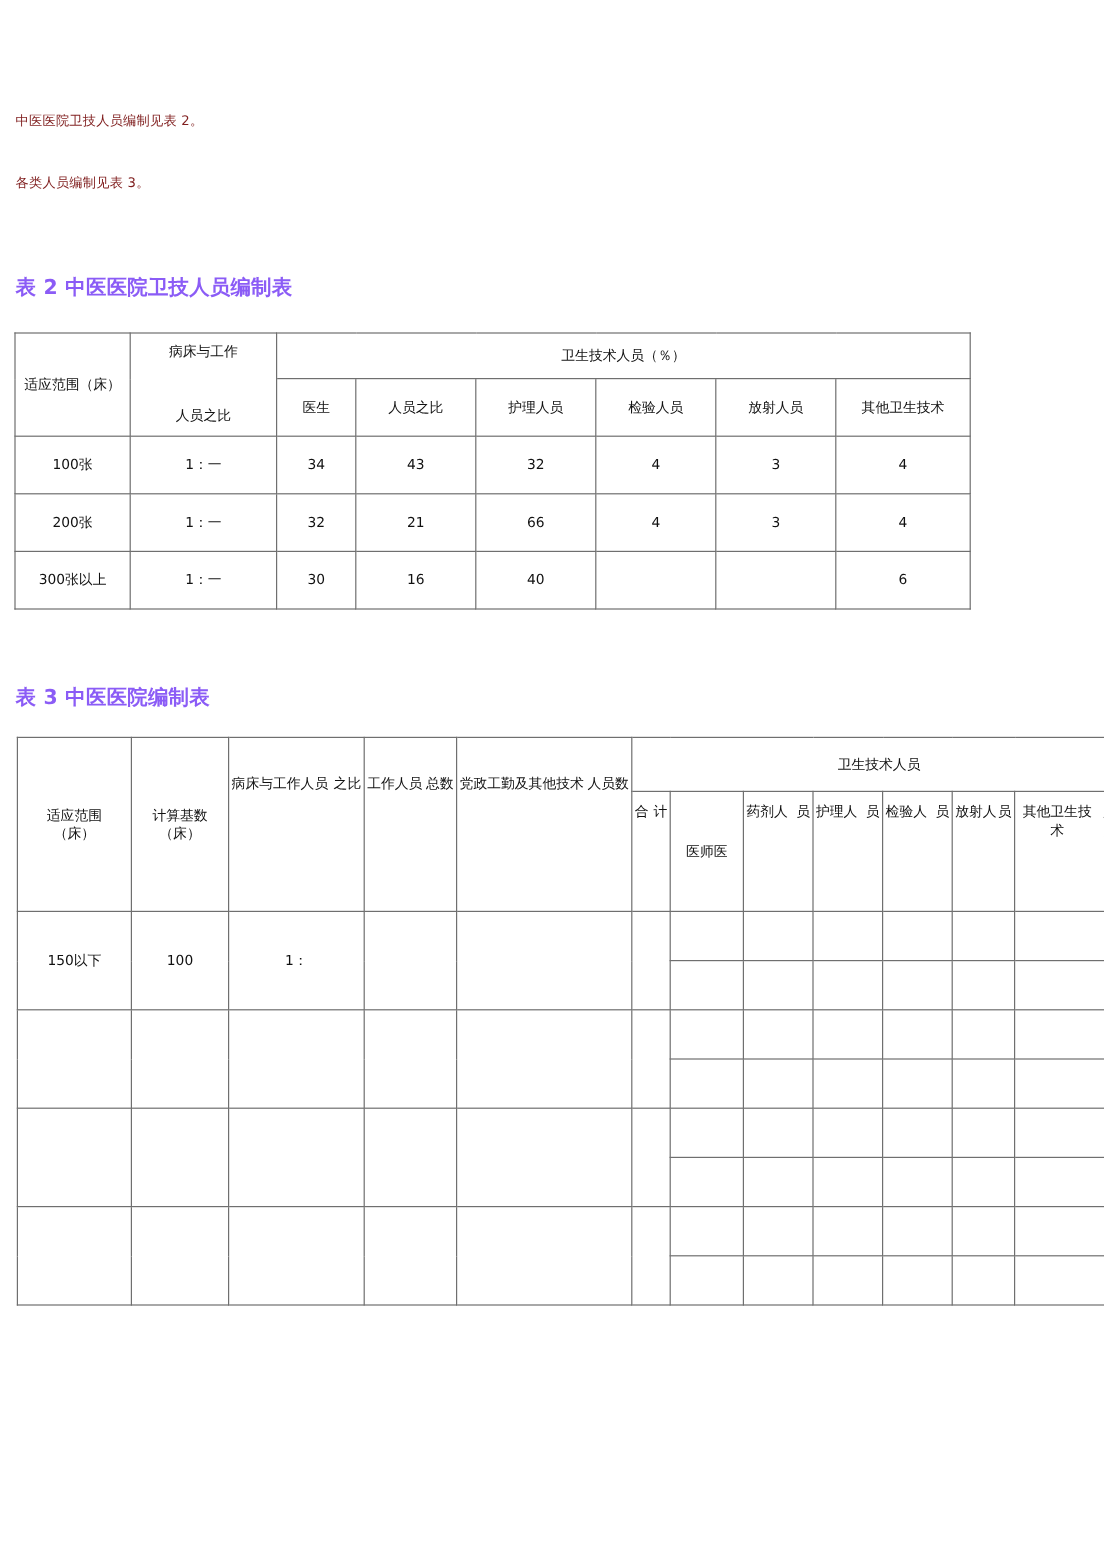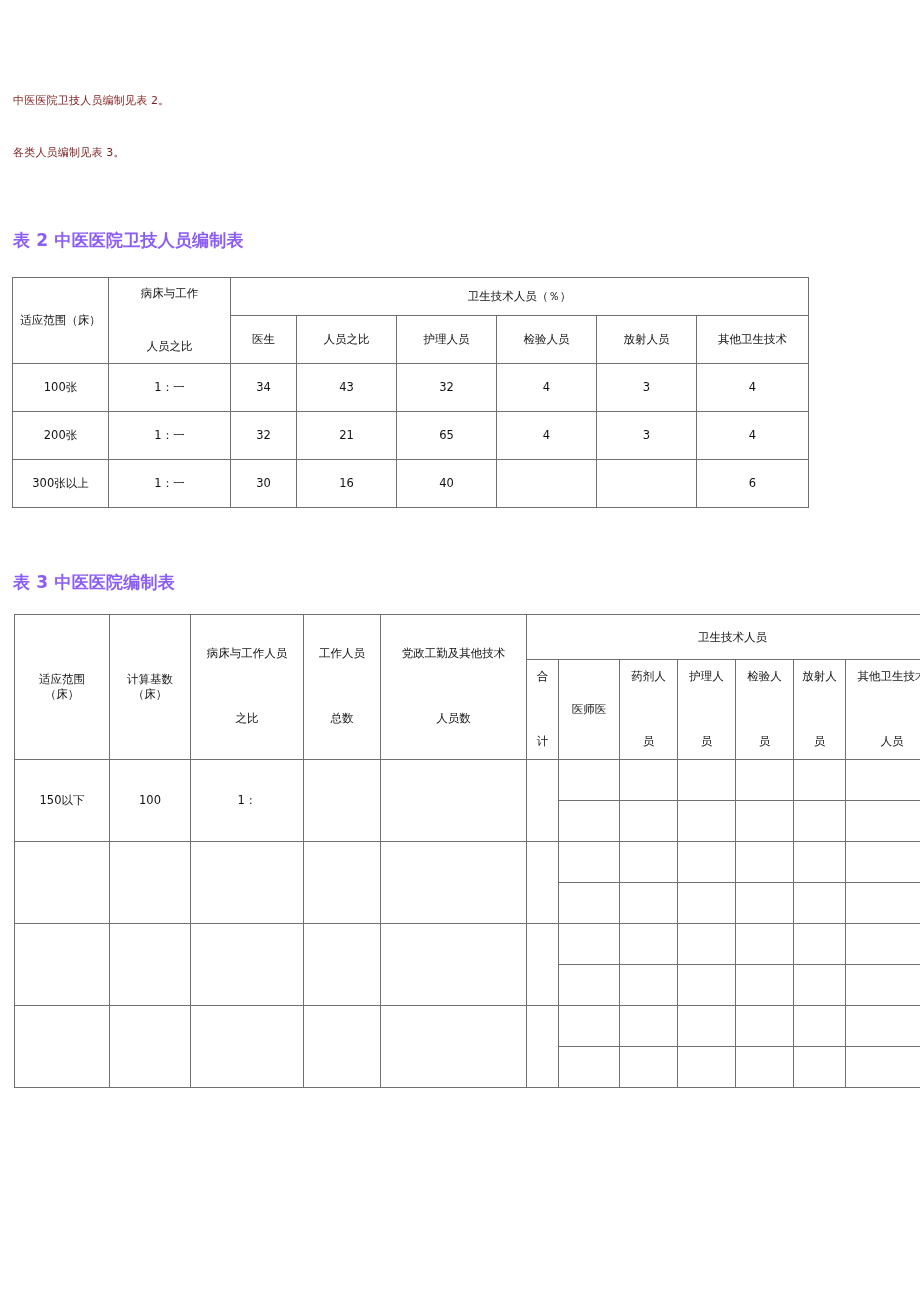--- a/index.html
+++ b/index.html
@@ -86,21 +86,21 @@
 
   
   #table-3 {
     left: 14px;
     top: 614px;
     width: 891px;
   }
   #table-3 td { height: 40px; }
   #table-3 .vstack {
     display: flex;
-    flex-direction: column;
+    flex-direction: row;
     justify-content: space-between;
     height: 92px;
     padding: 4px 0 6px 0;
     box-sizing: border-box;
   }
   #table-3 .vstack span { display: block; }
   #table-3 .two-line { line-height: 1.3; }
   #table-3 td.narrow-col { font-size: 11.5px; }
 </style>
 </head>
@@ -153,21 +153,21 @@
         <td>32</td>
         <td>4</td>
         <td>3</td>
         <td>4</td>
       </tr>
       <tr>
         <td>200张</td>
         <td>1：一</td>
         <td>32</td>
         <td>21</td>
-        <td>65</td>
+        <td>66</td>
         <td>4</td>
         <td>3</td>
         <td>4</td>
       </tr>
       <tr>
         <td>300张以上</td>
         <td>1：一</td>
         <td>30</td>
         <td>16</td>
         <td>40</td>

